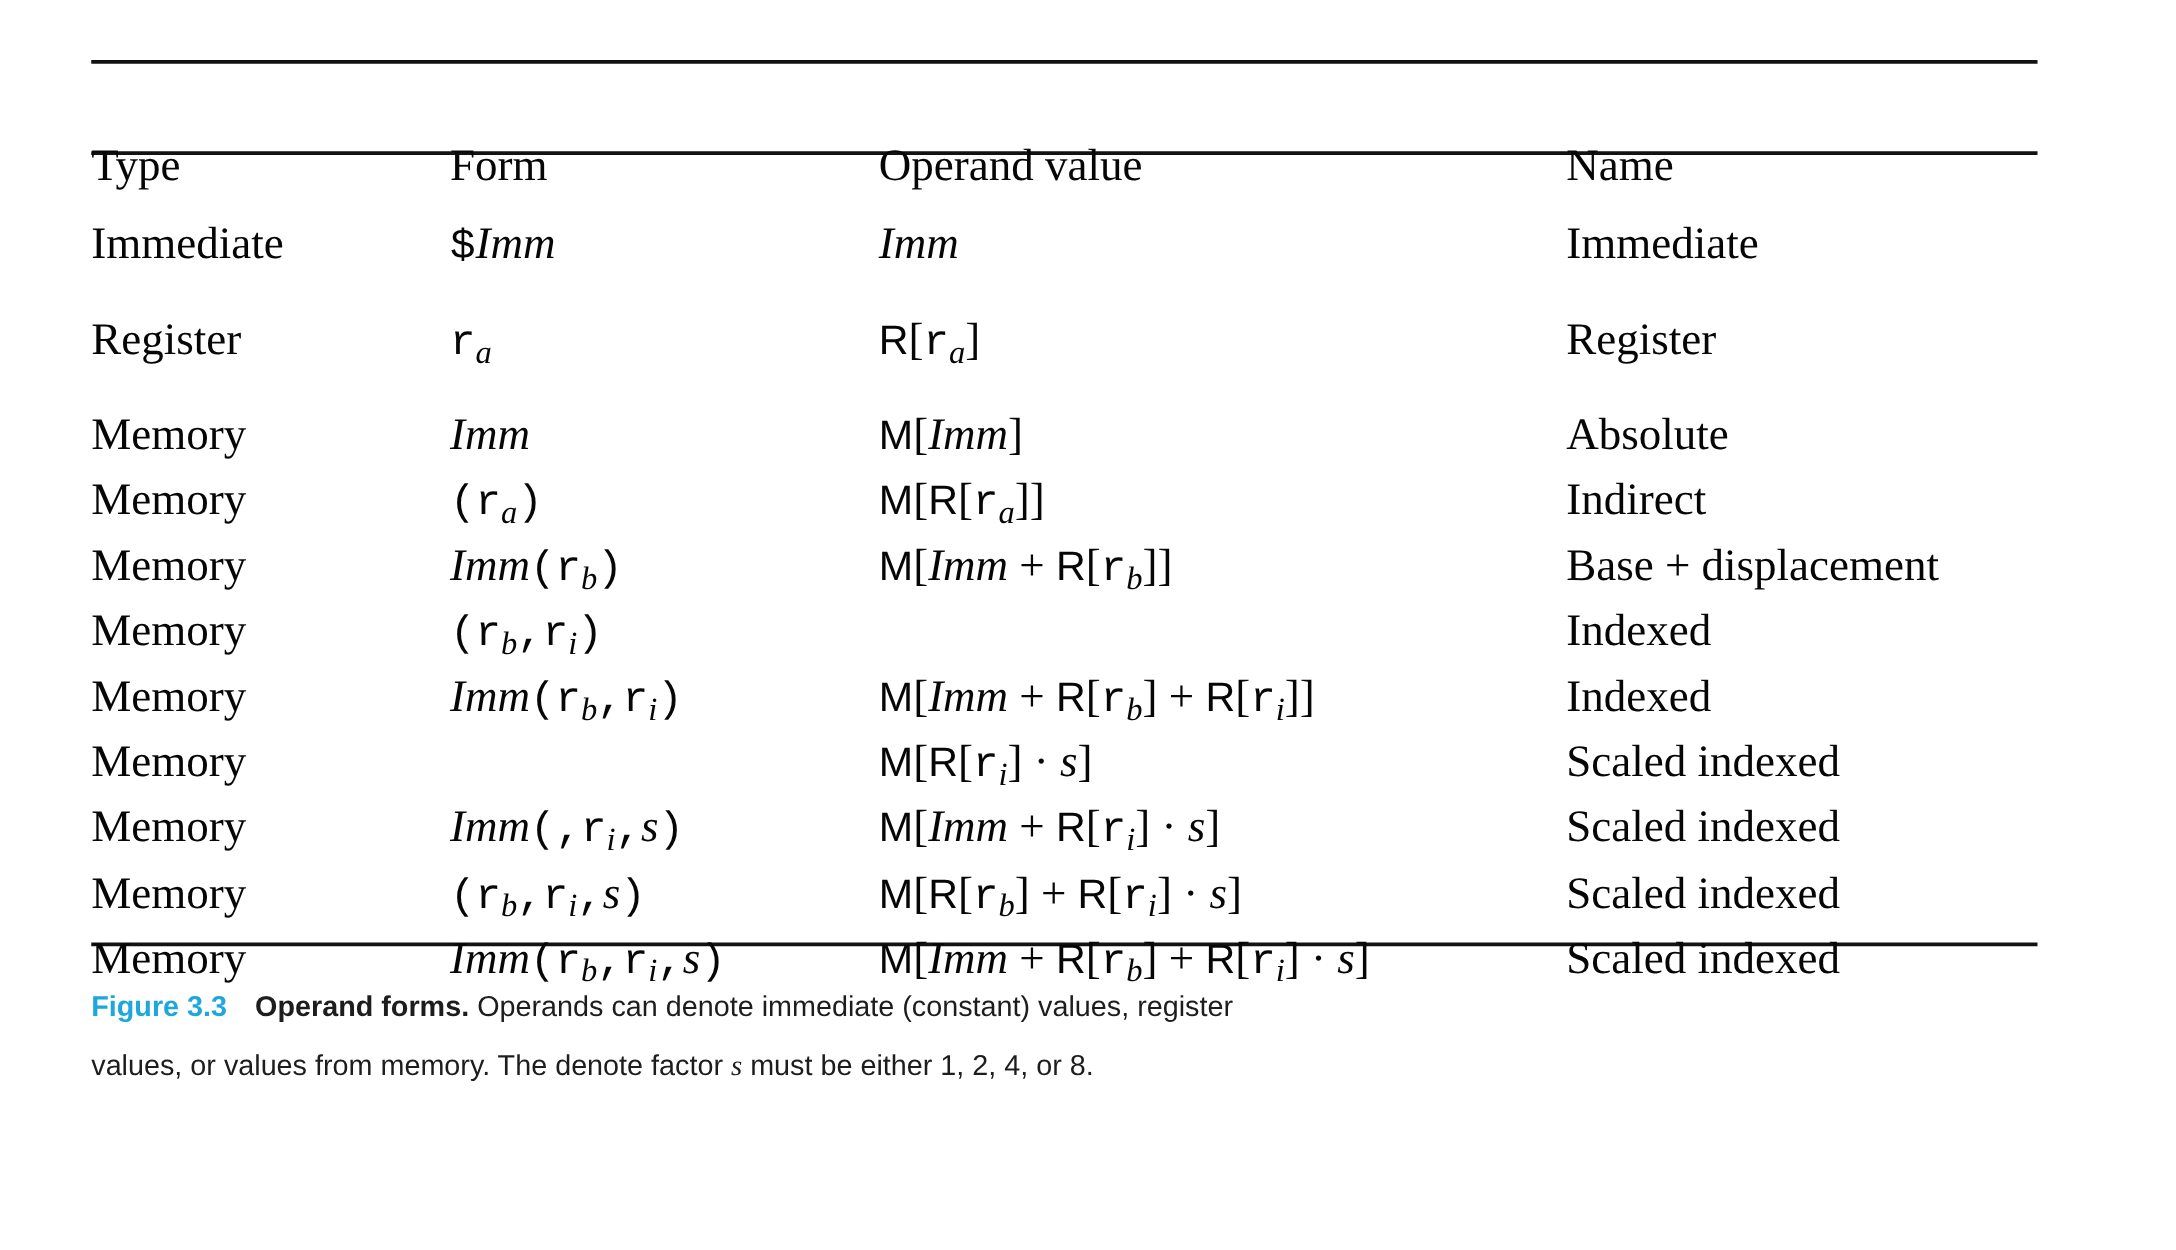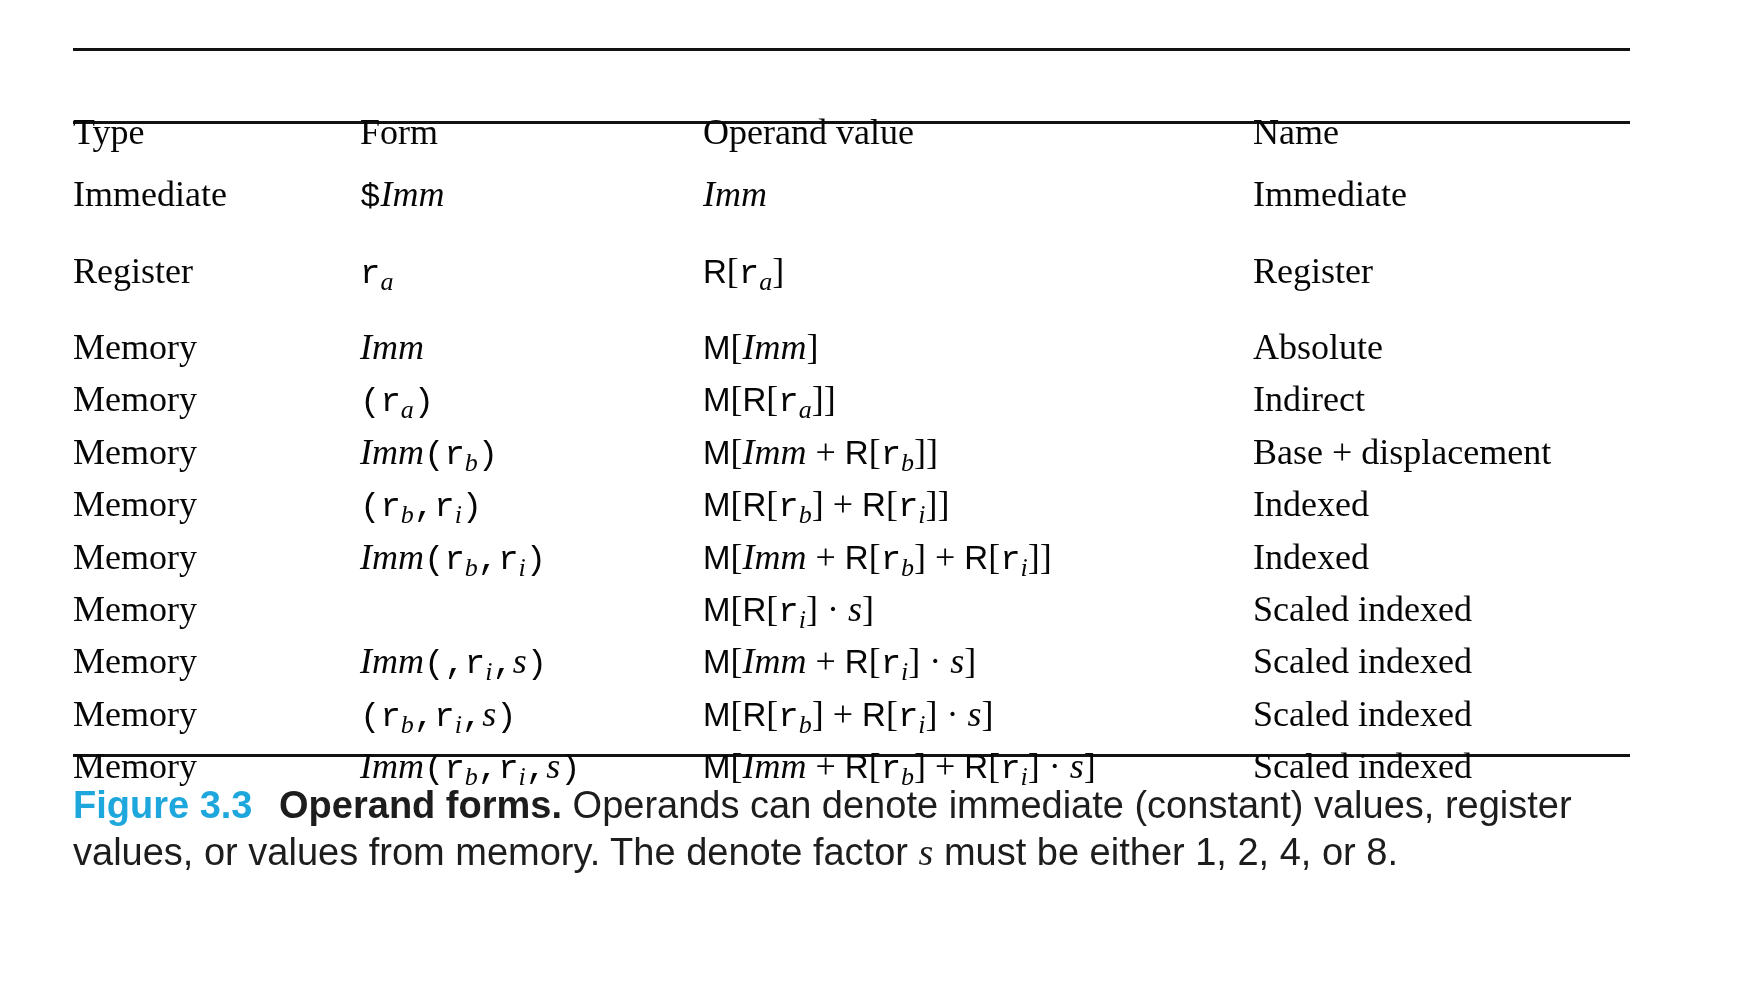--- a/index.html
+++ b/index.html
@@ -22,21 +22,21 @@
   .c3 { left:1180px; }
   
   .sg-it   { font-family:Liberation Serif, serif; font-style:italic; }
   .sg-rm   { font-family:"Liberation Serif", serif; }
   .sg-mono { font-family:"Liberation Mono", monospace; font-size:34px; }
   .sg-sans { font-family:"Liberation Sans", sans-serif; font-size:33px; }
   .sg-sub  { font-family:"Liberation Serif", serif; font-style:italic;
              font-size:26px; vertical-align:-7px; }
   
   .figure-caption { position:absolute; left:73px; top:782px;
-    font-family:"Liberation Sans", sans-serif; font-size:38px; line-height:47px;
+    font-family:"Liberation Sans", sans-serif; font-size:23px; line-height:47px;
     color:#1d1d1d; }
   .cap-line { white-space:nowrap; }
   .cap-label { color:#1ea7dd; font-weight:700; margin-right:16px; }
   .cap-title { font-weight:700; }
   .cap-var { font-family:"Liberation Serif", serif; font-style:italic; }
 </style>
 </head>
 <body>
 
 <div class="figure-table">
@@ -78,21 +78,20 @@
       </div>
       <div class="trow" style="top: 379px;">
         <div class="cell c0">Memory</div>
         <div class="cell c1"><span class="sg-it">Imm</span><span class="sg-mono">(r</span><span class="sg-sub">b</span><span class="sg-mono">)</span></div>
         <div class="cell c2"><span class="sg-sans">M</span><span class="sg-rm">[</span><span class="sg-it">Imm</span><span class="sg-rm"> + </span><span class="sg-sans">R</span><span class="sg-rm">[</span><span class="sg-mono">r</span><span class="sg-sub">b</span><span class="sg-rm">]]</span></div>
         <div class="cell c3">Base + displacement</div>
       </div>
       <div class="trow" style="top: 431px;">
         <div class="cell c0">Memory</div>
         <div class="cell c1"><span class="sg-mono">(r</span><span class="sg-sub">b</span><span class="sg-mono">,r</span><span class="sg-sub">i</span><span class="sg-mono">)</span></div>
-        <div class="cell c2"><span class="sg-sans">M</span><span class="sg-rm">[</span><span class="sg-sans">R</span><span class="sg-rm">[</span><span class="sg-mono">r</span><span class="sg-sub">b</span><span class="sg-rm">] + </span><span class="sg-sans">R</span><span class="sg-rm">[</span><span class="sg-mono">r</span><span class="sg-sub">i</span><span class="sg-rm">]]</span></div>
         <div class="cell c3">Indexed</div>
       </div>
       <div class="trow" style="top: 484px;">
         <div class="cell c0">Memory</div>
         <div class="cell c1"><span class="sg-it">Imm</span><span class="sg-mono">(r</span><span class="sg-sub">b</span><span class="sg-mono">,r</span><span class="sg-sub">i</span><span class="sg-mono">)</span></div>
         <div class="cell c2"><span class="sg-sans">M</span><span class="sg-rm">[</span><span class="sg-it">Imm</span><span class="sg-rm"> + </span><span class="sg-sans">R</span><span class="sg-rm">[</span><span class="sg-mono">r</span><span class="sg-sub">b</span><span class="sg-rm">] + </span><span class="sg-sans">R</span><span class="sg-rm">[</span><span class="sg-mono">r</span><span class="sg-sub">i</span><span class="sg-rm">]]</span></div>
         <div class="cell c3">Indexed</div>
       </div>
       <div class="trow" style="top: 536px;">
         <div class="cell c0">Memory</div>

